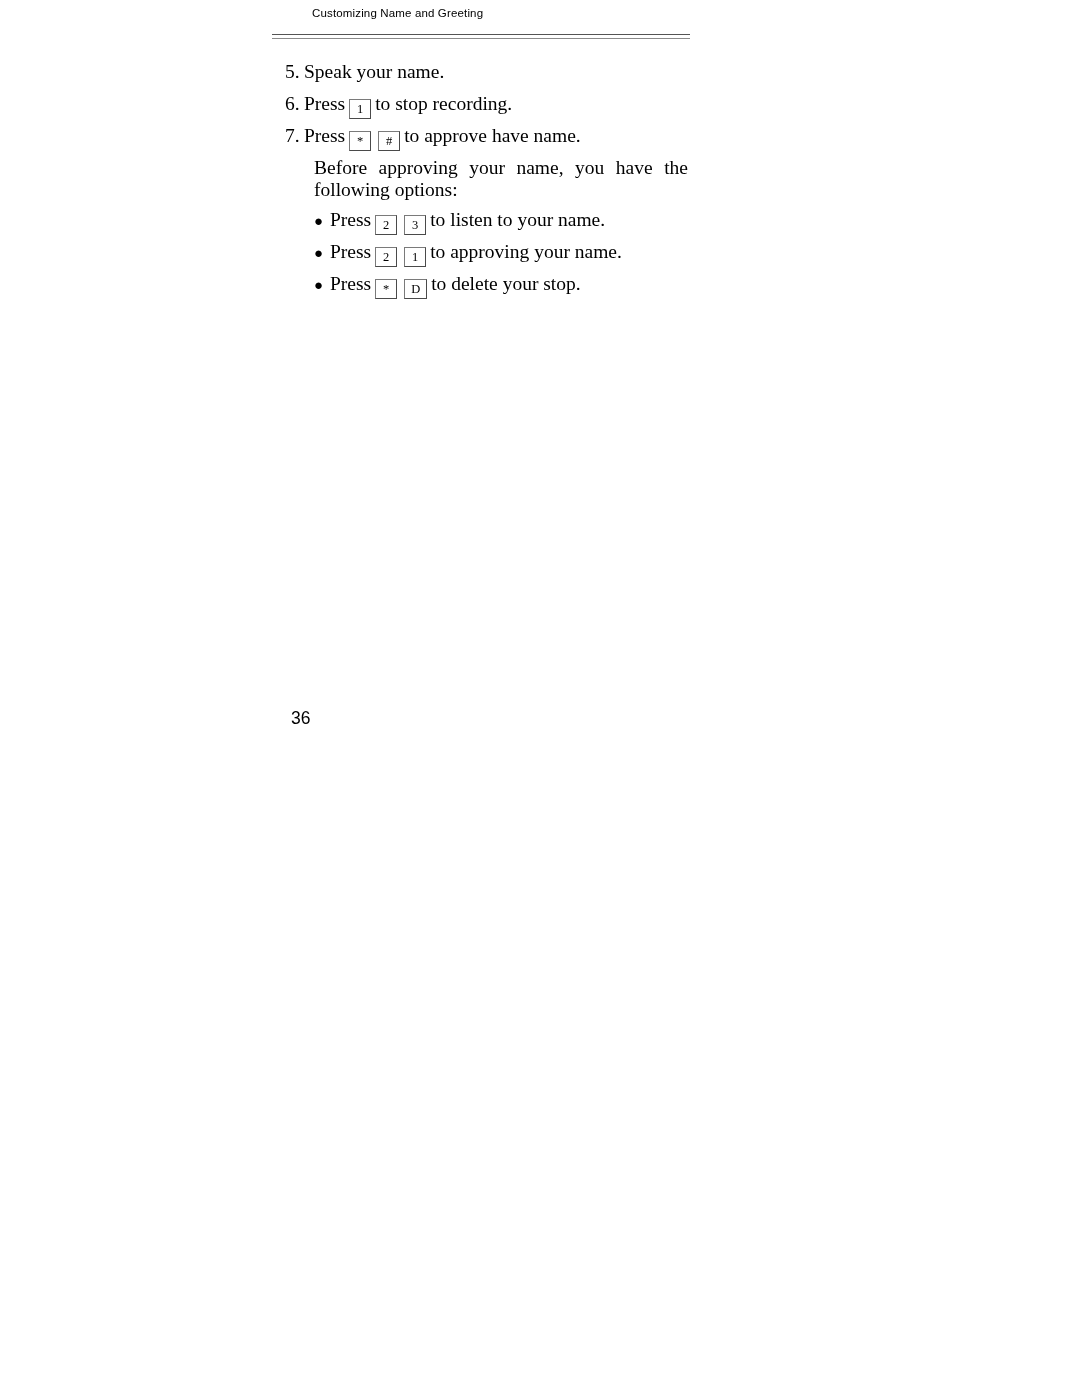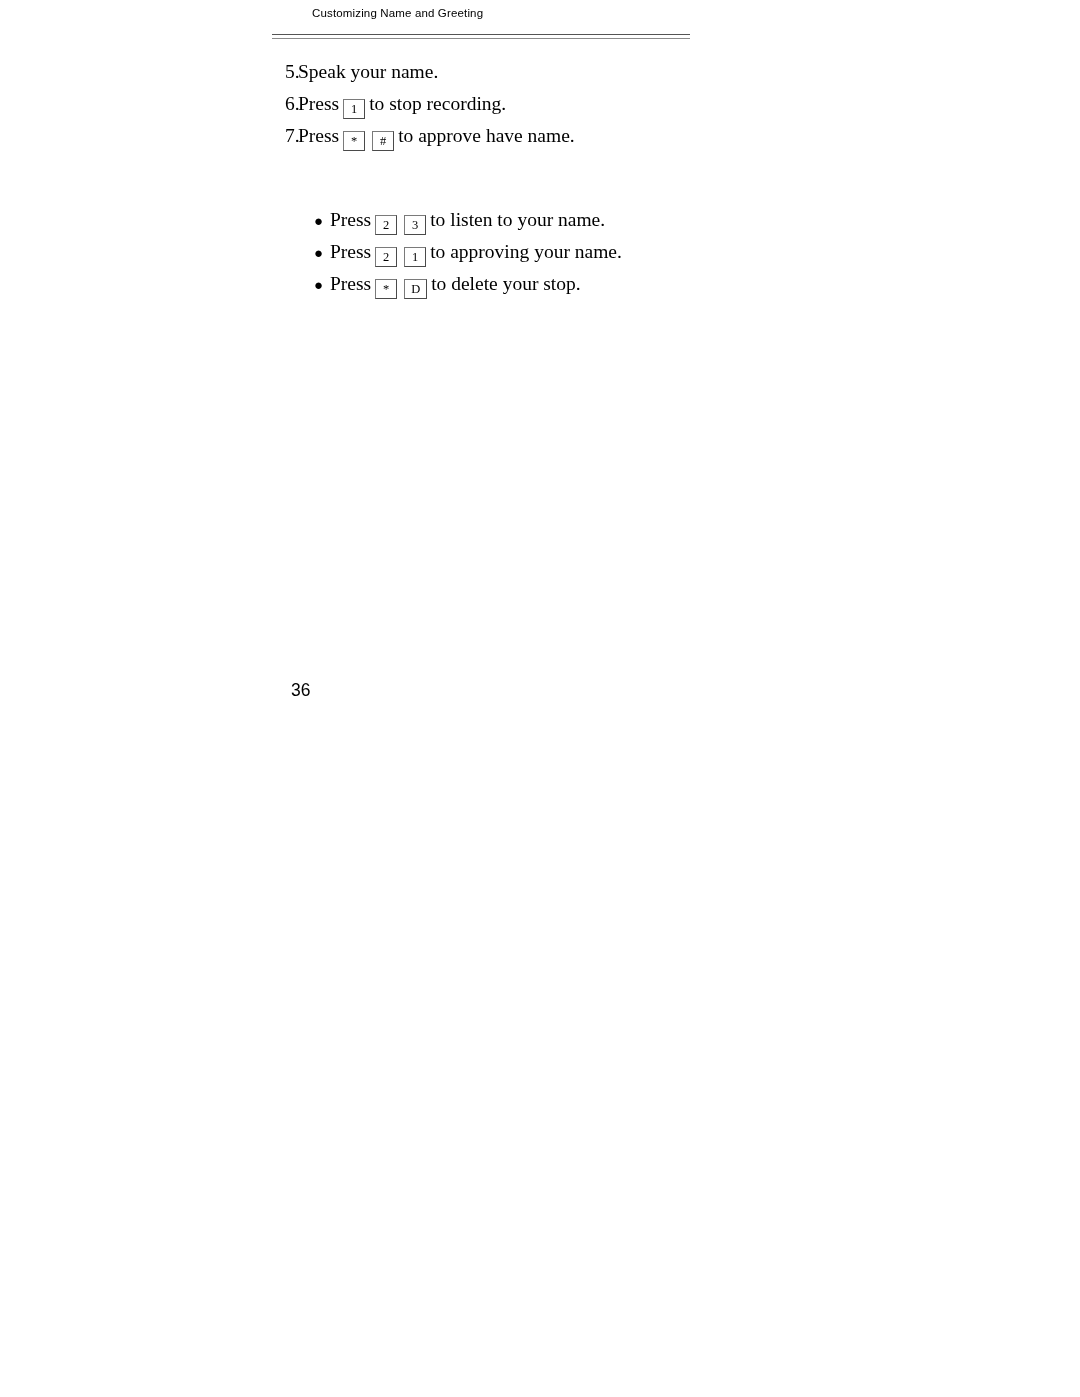--- a/index.html
+++ b/index.html
@@ -62,21 +62,21 @@
     line-height: 22px;
   }
   .step .num {
     position: absolute;
     left: 0;
     top: 0;
     width: 26px;
     text-align: left;
   }
   .step .step-body {
-    margin-left: 13px;
+    margin-left: 19px;
     display: block;
   }
 
   .step-5 { top: 61px; }
   .step-6 { top: 93px; }
   .step-7 { top: 125px; }
 
   
   .note {
     position: absolute;
@@ -137,21 +137,21 @@
     color: #000000;
   }
   .key.wide { min-width: 23px; }
   .keygap { display: inline-block; width: 5px; }
   .presp { display: inline-block; width: 3px; }
 
   
   .folio {
     position: absolute;
     left: 291px;
-    top: 680px;
+    top: 708px;
     font-family: "Liberation Sans", sans-serif;
     font-size: 17.5px;
     color: #000000;
   }
 </style>
 </head>
 <body>
 
 <div class="page-header">Customizing Name and Greeting</div>
 
@@ -171,20 +171,22 @@
     <span class="num">6.</span>
     <span class="step-body"><span>Press</span><span class="presp"></span><span class="key">1</span><span class="presp"></span><span>to stop recording.</span></span>
   </div>
 
   <div class="step step-7">
     <span class="num">7.</span>
     <span class="step-body"><span>Press</span><span class="presp"></span><span class="key">*</span><span class="keygap"></span><span class="key">#</span><span class="presp"></span><span>to approve have name.</span></span>
   </div>
 
   <div class="note">
+    <span class="note-line1">Before approving your name, you have the</span>
+    <span class="note-line2">following options:</span>
   </div>
 
   <div class="option option-1"><span class="bullet">●</span><span>Press</span><span class="presp"></span><span class="key">2</span><span class="keygap"></span><span class="key">3</span><span class="presp"></span><span>to listen to your name.</span></div>
 
   <div class="option option-2"><span class="bullet">●</span><span>Press</span><span class="presp"></span><span class="key">2</span><span class="keygap"></span><span class="key">1</span><span class="presp"></span><span>to approving your name.</span></div>
 
   <div class="option option-3"><span class="bullet">●</span><span>Press</span><span class="presp"></span><span class="key">*</span><span class="keygap"></span><span class="key wide">D</span><span class="presp"></span><span>to delete your stop.</span></div>
 
 </div>
 

